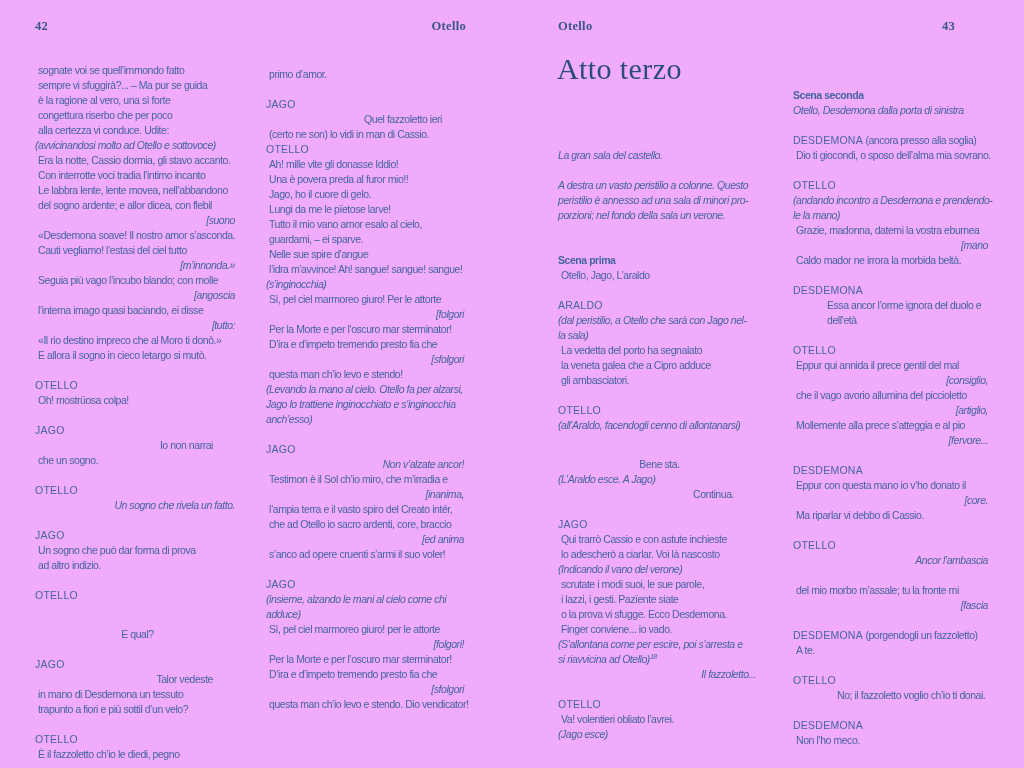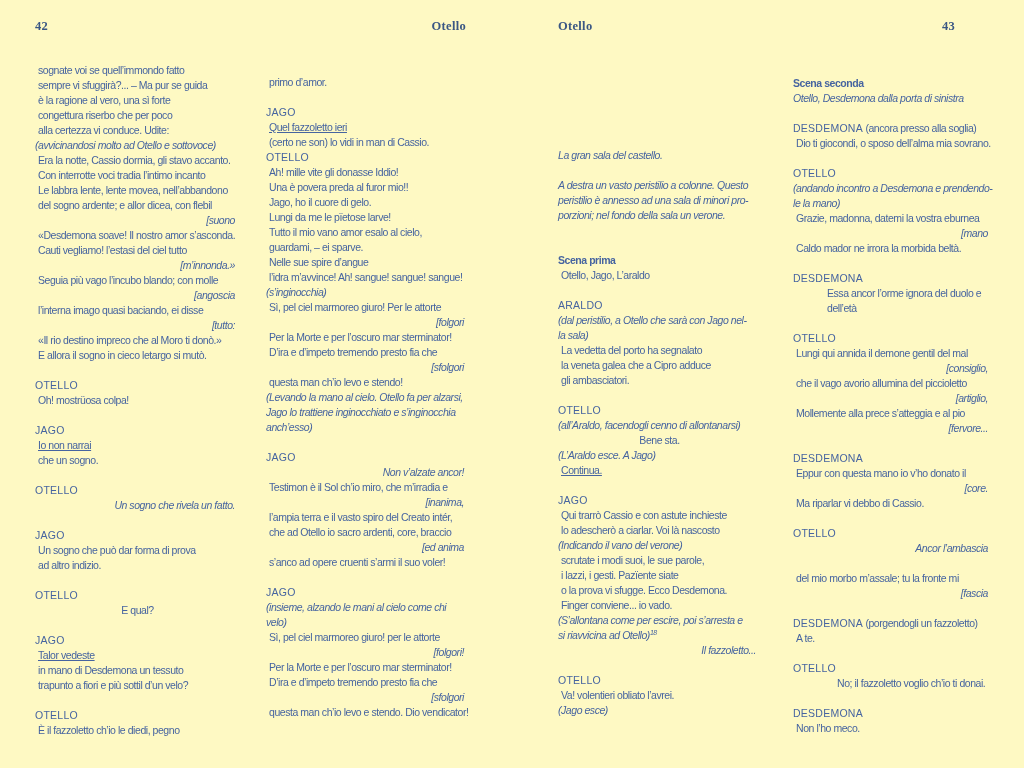--- a/index.html
+++ b/index.html
@@ -5,21 +5,21 @@
   html,body{margin:0;padding:0;}
   body{
     width:1024px;height:768px;
     background:#ffffff;
     font-family:"Liberation Sans", sans-serif;
     overflow:hidden;
   }
   .spread{
     position:relative;
     width:1024px;height:768px;
-    background:#fef9c3;
+    background:#f0abfc;
     color:#4664a0;
   }
   
   .folio, .runhead{
     position:absolute;
     top:19px;
     font-family:"Liberation Serif", serif;
     font-weight:700;
     font-size:12.5px;
     color:#3a5784;
@@ -42,49 +42,50 @@
   }
   
   .col{
     position:absolute;
     font-size:10.5px;
     line-height:15px;
     letter-spacing:-0.45px;
     color:#4664a0;
   }
   #col-42-1{left:35px;top:63px;width:202px;}
-  #col-42-2{left:266px;top:75px;width:200px;}
+  #col-42-2{left:266px;top:67px;width:200px;}
   #col-43-1{left:558px;top:148px;width:200px;}
-  #col-43-2{left:793px;top:76px;width:197px;}
+  #col-43-2{left:793px;top:88px;width:197px;}
   .ln{white-space:nowrap;padding-left:3px;}
   .ln.sp{padding-left:0;letter-spacing:.25px;}
   .ln.i{padding-left:0;font-style:italic;}
   .ln.b{padding-left:0;font-weight:700;}
   .ln.r{text-align:right;padding-right:2px;font-style:italic;}
-  .ln.rp{padding-right:24px;text-decoration:underline;}
-  .ln.c{text-align:center;}
+  .ln.rp{text-align:right;padding-right:24px;}
+  .ln.c{text-align:center;margin-top:24px;}
   .ln.ind{padding-left:34px;}
   .ln.ind2{padding-left:44px;}
   .ln .it{letter-spacing:-0.45px;}
   .ln sup{font-size:7px;line-height:0;vertical-align:super;}
   .ln.gap{visibility:hidden;}
 </style>
 </head>
 <body>
 
 <div class="spread">
 
   <div class="folio" id="folio-left">42</div>
 
   <div class="runhead" id="runhead-left">Otello</div>
 
   <div class="runhead" id="runhead-right">Otello</div>
 
   <div class="folio" id="folio-right">43</div>
 
+  <h1 class="act-title">Atto terzo</h1>
 
   <div class="col" id="col-42-1">
       <div class="ln v"><span>sognate voi se quell’immondo fatto</span></div>
       <div class="ln v"><span>sempre vi sfuggirà?... – Ma pur se guida</span></div>
       <div class="ln v"><span>è la ragione al vero, una sì forte</span></div>
       <div class="ln v"><span>congettura riserbo che per poco</span></div>
       <div class="ln v"><span>alla certezza vi conduce. Udite:</span></div>
       <div class="ln i"><span>(avvicinandosi molto ad Otello e sottovoce)</span></div>
       <div class="ln v"><span>Era la notte, Cassio dormia, gli stavo accanto.</span></div>
       <div class="ln v"><span>Con interrotte voci tradia l’intimo incanto</span></div>
@@ -157,21 +158,21 @@
       <div class="ln r"><span>Non v’alzate ancor!</span></div>
       <div class="ln v"><span>Testimon è il Sol ch’io miro, che m’irradia e</span></div>
       <div class="ln r"><span>[inanima,</span></div>
       <div class="ln v"><span>l’ampia terra e il vasto spiro del Creato intér,</span></div>
       <div class="ln v"><span>che ad Otello io sacro ardenti, core, braccio</span></div>
       <div class="ln r"><span>[ed anima</span></div>
       <div class="ln v"><span>s’anco ad opere cruenti s’armi il suo voler!</span></div>
       <div class="ln gap">&nbsp;</div>
       <div class="ln sp"><span>JAGO</span></div>
       <div class="ln i"><span>(insieme, alzando le mani al cielo come chi</span></div>
-      <div class="ln i"><span>velo)</span></div>
+      <div class="ln i"><span>adduce)</span></div>
       <div class="ln v"><span>Sì, pel ciel marmoreo giuro! per le attorte</span></div>
       <div class="ln r"><span>[folgori!</span></div>
       <div class="ln v"><span>Per la Morte e per l’oscuro mar sterminator!</span></div>
       <div class="ln v"><span>D’ira e d’impeto tremendo presto fia che</span></div>
       <div class="ln r"><span>[sfolgori</span></div>
       <div class="ln v"><span>questa man ch’io levo e stendo. Dio vendicator!</span></div>
     </div>
 
   <div class="col" id="col-43-1">
       <div class="ln i"><span>La gran sala del castello.</span></div>
@@ -226,21 +227,21 @@
       <div class="ln i"><span>le la mano)</span></div>
       <div class="ln v"><span>Grazie, madonna, datemi la vostra eburnea</span></div>
       <div class="ln r"><span>[mano</span></div>
       <div class="ln v"><span>Caldo mador ne irrora la morbida beltà.</span></div>
       <div class="ln gap">&nbsp;</div>
       <div class="ln sp"><span>DESDEMONA</span></div>
       <div class="ln ind"><span>Essa ancor l’orme ignora del duolo e</span></div>
       <div class="ln ind"><span>dell’età</span></div>
       <div class="ln gap">&nbsp;</div>
       <div class="ln sp"><span>OTELLO</span></div>
-      <div class="ln v"><span>Lungi qui annida il demone gentil del mal</span></div>
+      <div class="ln v"><span>Eppur qui annida il prece gentil del mal</span></div>
       <div class="ln r"><span>[consiglio,</span></div>
       <div class="ln v"><span>che il vago avorio allumina del piccioletto</span></div>
       <div class="ln r"><span>[artiglio,</span></div>
       <div class="ln v"><span>Mollemente alla prece s’atteggia e al pio</span></div>
       <div class="ln r"><span>[fervore...</span></div>
       <div class="ln gap">&nbsp;</div>
       <div class="ln sp"><span>DESDEMONA</span></div>
       <div class="ln v"><span>Eppur con questa mano io v’ho donato il</span></div>
       <div class="ln r"><span>[core.</span></div>
       <div class="ln v"><span>Ma riparlar vi debbo di Cassio.</span></div>

